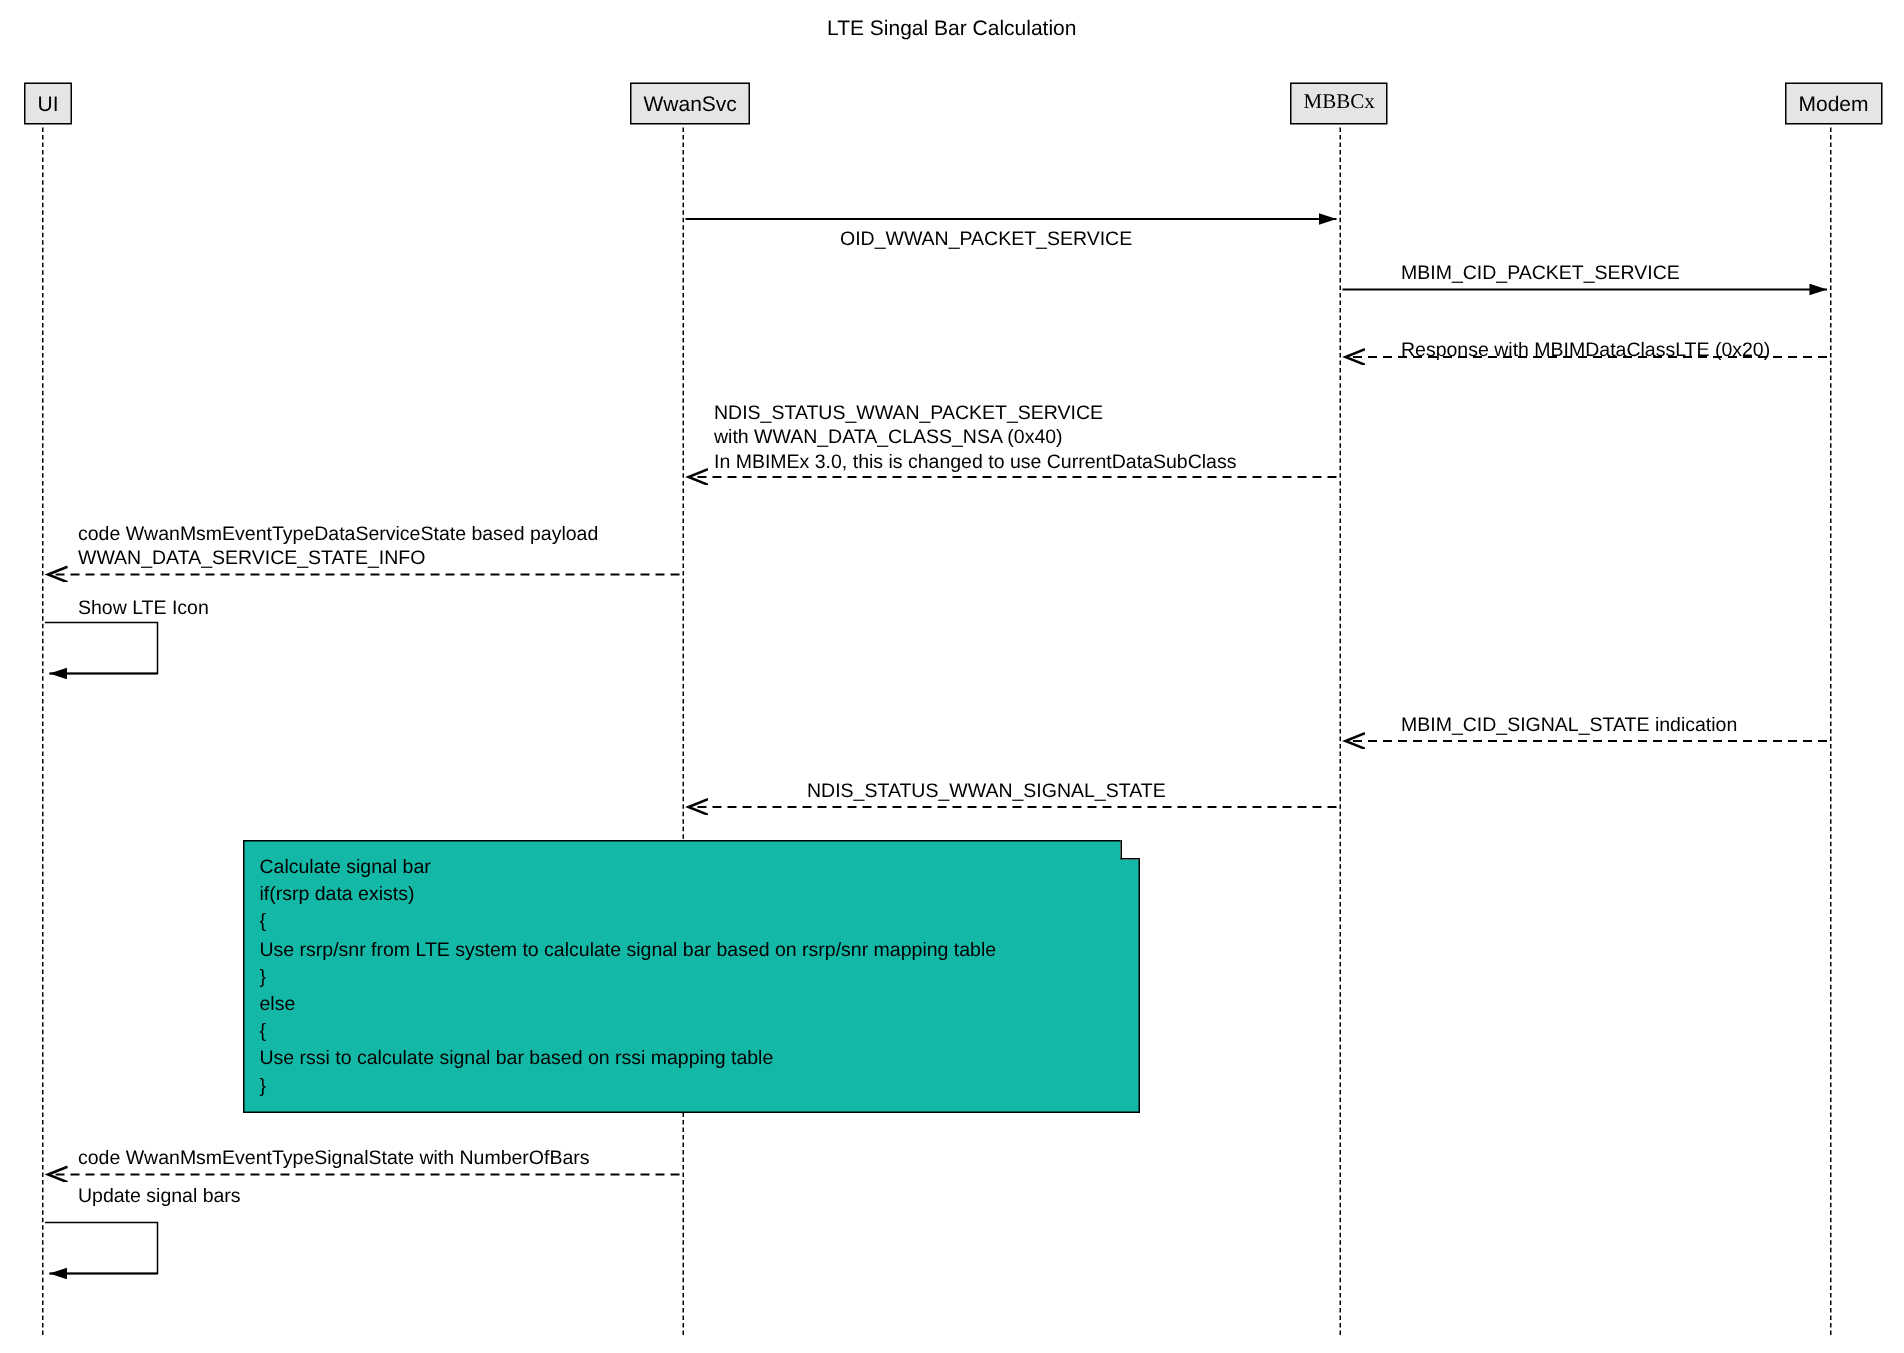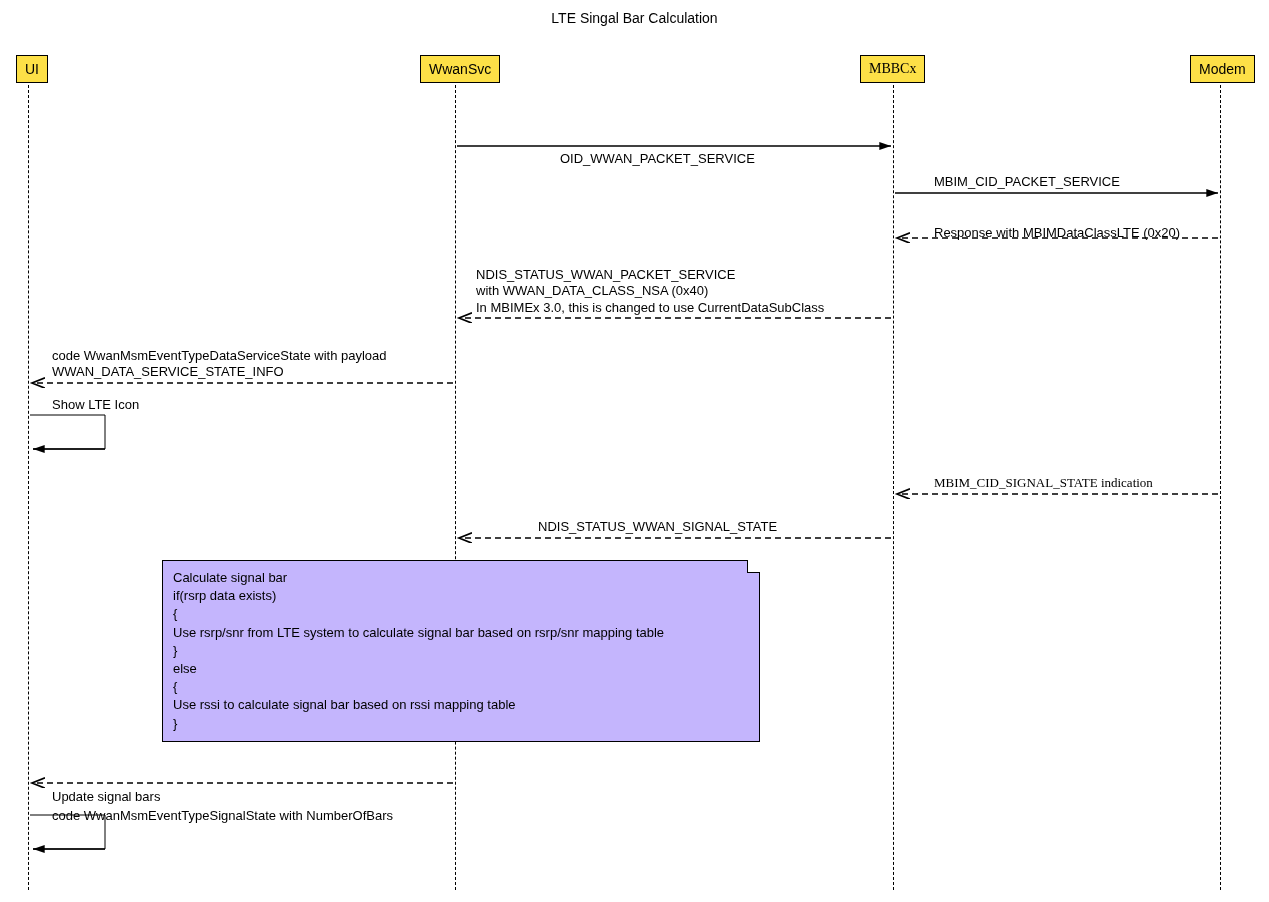--- a/index.html
+++ b/index.html
@@ -17,40 +17,40 @@
   .title {
     position: absolute;
     left: 0; right: 0;
     top: 10px;
     text-align: center;
     font-size: 14px;
   }
   .actor-box {
     position: absolute;
     border: 1px solid #000;
-    background: #fde047;
+    background: #e5e5e5;
     padding: 5px 8px;
     font-size: 14px;
     text-align: center;
     white-space: nowrap;
   }
   .lifeline {
     position: absolute;
     border-left: 1.5px dashed #000;
   }
   .msg-label {
     position: absolute;
     font-size: 13px;
     white-space: nowrap;
   }
   .multiline { white-space: pre-line; line-height: 1.25; }
   .note-box {
     position: absolute;
     border: 1px solid #000;
-    background: #c4b5fd;
+    background: #14b8a6;
     font-size: 13px;
     padding: 8px 10px;
     white-space: pre-line;
     line-height: 1.4;
     box-sizing: border-box;
   }
   .note-fold {
     position: absolute;
     top: 0; right: 0;
     width: 12px; height: 12px;
@@ -112,26 +112,26 @@
     <path d="M30,815 L105,815 L105,849 L33,849" fill="none" stroke="#000" stroke-width="1"></path>
     <line x1="105" y1="849" x2="33" y2="849" stroke="#000" stroke-width="1.3" marker-end="url(#solid-head)"></line>
   </svg>
 
   <div class="msg-label" style="left:560px; top:127px;margin-top:24px;">OID_WWAN_PACKET_SERVICE</div>
   <div class="msg-label" style="left:934px; top:174px;">MBIM_CID_PACKET_SERVICE</div>
   <div class="msg-label" style="left:934px; top:225px;">Response with MBIMDataClassLTE (0x20)</div>
   <div class="msg-label multiline" style="left:476px; top:267px;">NDIS_STATUS_WWAN_PACKET_SERVICE
 with WWAN_DATA_CLASS_NSA (0x40)
 In MBIMEx 3.0, this is changed to use CurrentDataSubClass</div>
-  <div class="msg-label multiline" style="left:52px; top:348px;">code WwanMsmEventTypeDataServiceState with payload
+  <div class="msg-label multiline" style="left:52px; top:348px;">code WwanMsmEventTypeDataServiceState based payload
 WWAN_DATA_SERVICE_STATE_INFO</div>
   <div class="msg-label" style="left:52px; top:397px;text-align:center;">Show LTE Icon</div>
-  <div class="msg-label" style="left:934px; top:475px;font-family:Liberation Serif, serif;">MBIM_CID_SIGNAL_STATE indication</div>
+  <div class="msg-label" style="left:934px; top:475px;">MBIM_CID_SIGNAL_STATE indication</div>
   <div class="msg-label" style="left:538px; top:519px;">NDIS_STATUS_WWAN_SIGNAL_STATE</div>
-  <div class="msg-label" style="left:52px; top:764px;margin-top:44px;">code WwanMsmEventTypeSignalState with NumberOfBars</div>
+  <div class="msg-label" style="left:52px; top:764px;">code WwanMsmEventTypeSignalState with NumberOfBars</div>
   <div class="msg-label" style="left:52px; top:789px;">Update signal bars</div>
 
   <div class="note-box" style="left:162px; top:560px; width:598px;">Calculate signal bar
 if(rsrp data exists)
 {
   Use rsrp/snr from LTE system to calculate signal bar based on rsrp/snr mapping table
 }
 else
 {
   Use rssi to calculate signal bar based on rssi mapping table

